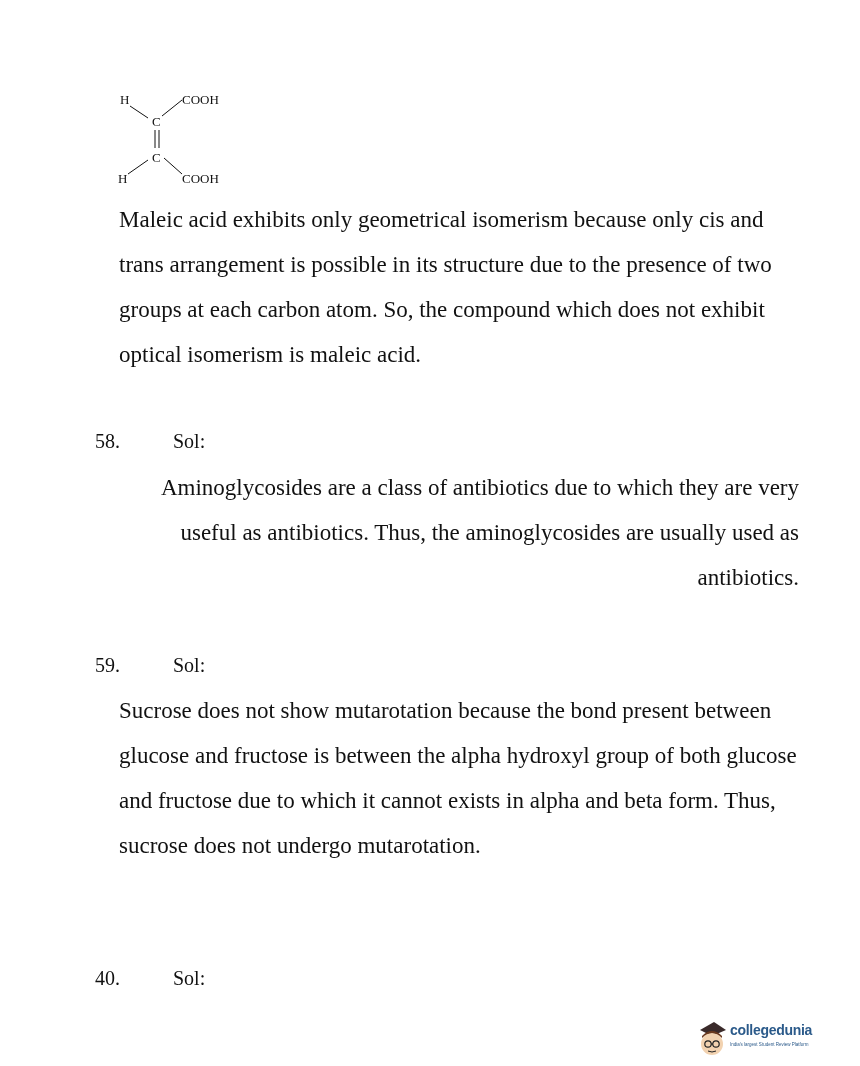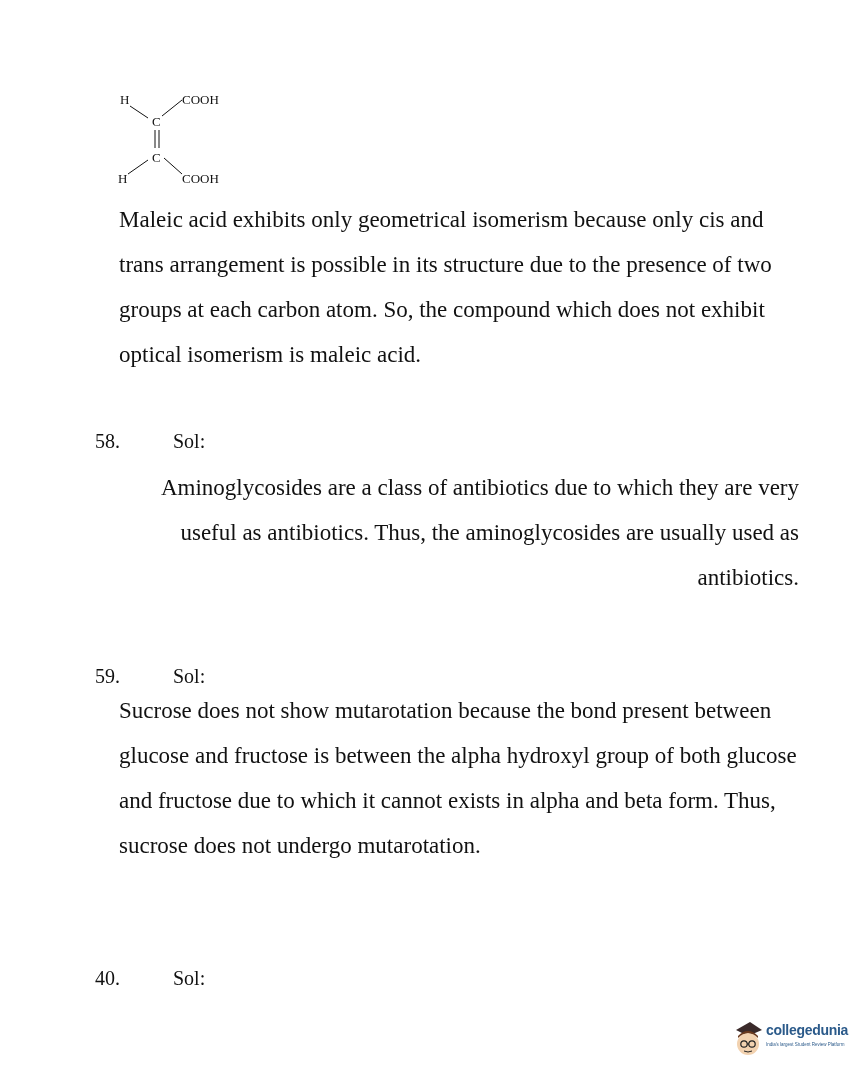--- a/index.html
+++ b/index.html
@@ -3,21 +3,21 @@
 <meta charset="utf-8">
 <style>
   html, body { margin:0; padding:0; background:#ffffff; }
   body { width:860px; height:1066px; position:relative; overflow:hidden;
          font-family:"Liberation Serif", serif; color:#111; }
   .chem { position:absolute; left:112px; top:86px; width:140px; height:100px; }
   .chem text { font-family:"Liberation Serif", serif; font-size:13px; fill:#111; }
   .para { position:absolute; left:119px; width:680px; font-size:23px; line-height:45px; margin:0; }
   .qhead { position:absolute; left:95px; font-size:20px; line-height:30px; }
   .qhead .num { display:inline-block; width:78px; }
-  .logo { position:absolute; left:732px; top:1020px; width:128px; height:40px; }
+  .logo { position:absolute; left:696px; top:1020px; width:128px; height:40px; }
   .logo .word { position:absolute; left:34px; top:2px; font-family:"Liberation Sans", sans-serif; font-size:14px; color:#2b5a8a; font-weight:bold; letter-spacing:-0.3px; }
   .logo .tag { position:absolute; left:34px; top:22px; font-family:"Liberation Sans", sans-serif; font-size:4.5px; color:#2b5a8a; white-space:nowrap; }
 </style>
 </head>
 <body>
 
 <svg class="chem" viewBox="0 0 140 100">
   <text x="8" y="18">H</text>
   <text x="70" y="18">COOH</text>
   <text x="40" y="40">C</text>
@@ -32,21 +32,21 @@
   <line x1="52" y1="72" x2="70" y2="88" stroke="#111" stroke-width="1"></line>
 </svg>
 
 <p class="para" style="top:197px;">Maleic acid exhibits only geometrical isomerism because only cis and trans arrangement is possible in its structure due to the presence of two groups at each carbon atom. So, the compound which does not exhibit optical isomerism is maleic acid.</p>
 
 <div class="qhead" style="top:426px;">
   <span class="num">58.</span><span>Sol:</span>
 </div>
 <p class="para" style="top:465px;text-align:right;">Aminoglycosides are a class of antibiotics due to which they are very useful as antibiotics. Thus, the aminoglycosides are usually used as antibiotics.</p>
 
-<div class="qhead" style="top:650px;margin-top:11px;">
+<div class="qhead" style="top:650px;">
   <span class="num">59.</span><span>Sol:</span>
 </div>
 <p class="para" style="top:688px;">Sucrose does not show mutarotation because the bond present between glucose and fructose is between the alpha hydroxyl group of both glucose and fructose due to which it cannot exists in alpha and beta form. Thus, sucrose does not undergo mutarotation.</p>
 
 <div class="qhead" style="top:963px;">
   <span class="num">40.</span><span>Sol:</span>
 </div>
 
 <div class="logo">
   <svg width="32" height="40" viewBox="0 0 32 40">

